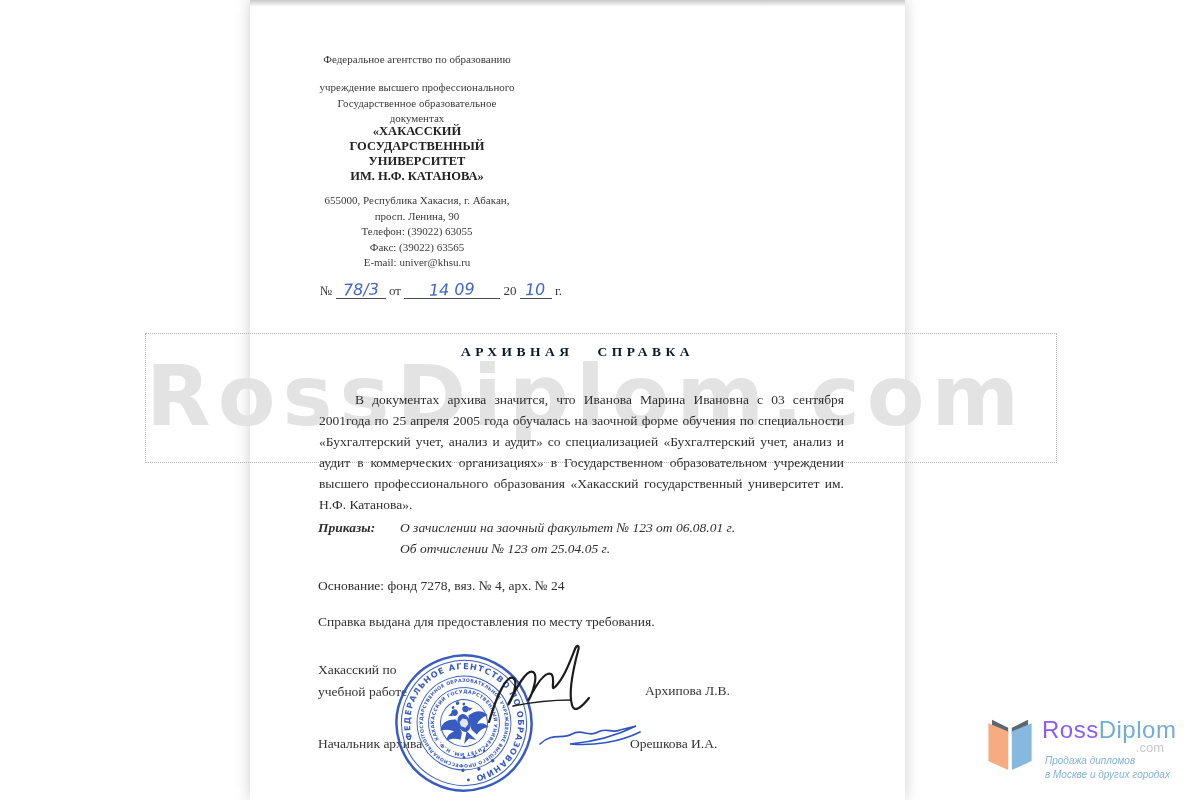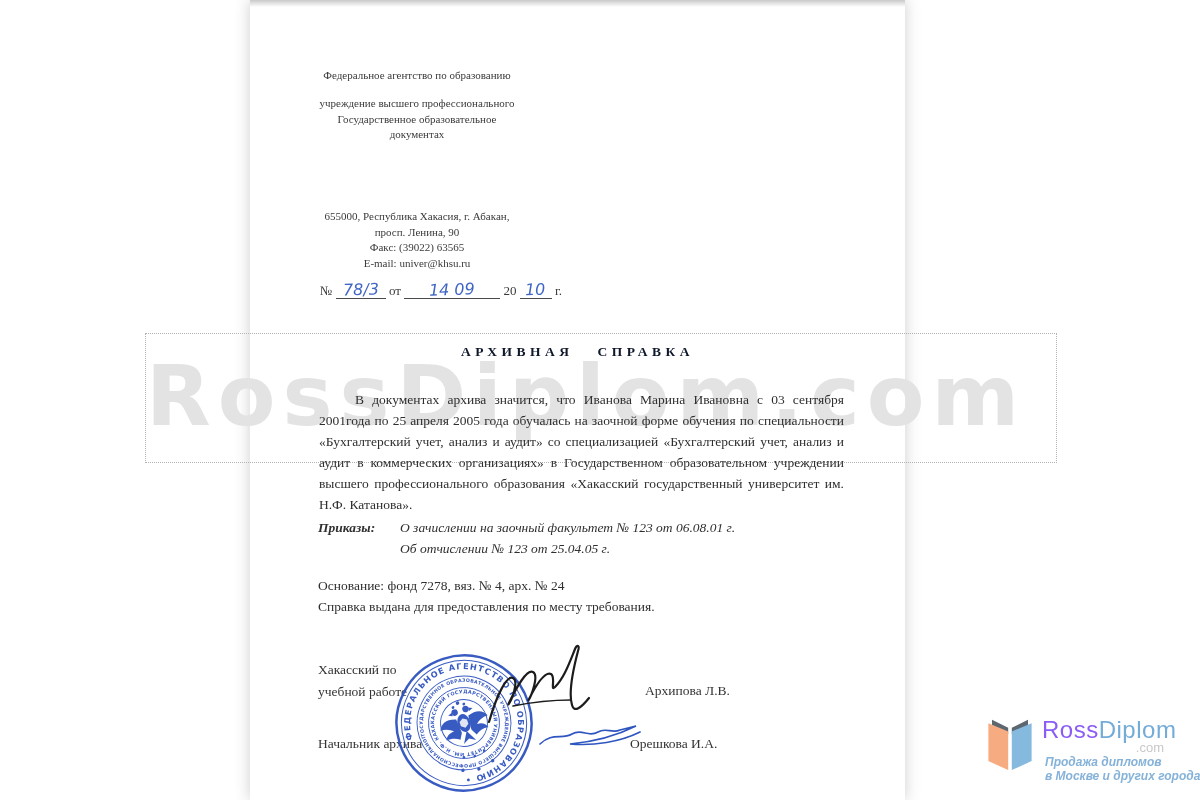--- a/index.html
+++ b/index.html
@@ -18,53 +18,53 @@
           justify-content:flex-start;pointer-events:none;}
   .wm-text{font-family:"DejaVu Sans",sans-serif;font-weight:bold;
            font-size:84px;letter-spacing:7px;color:#e3e3e3;white-space:nowrap;
            transform:translateY(-2px);}
 
   
   .content{position:absolute;left:250px;top:0;width:655px;height:800px;z-index:3;}
   .abs{position:absolute;}
 
   .lh-col{left:17px;width:300px;text-align:center;}
-  .lh-small{font-size:11px;line-height:15.5px;color:#3a3a3a;margin-top:16px;}
+  .lh-small{font-size:11px;line-height:15.5px;color:#3a3a3a;}
   .lh-bold{font-size:12.5px;line-height:15px;font-weight:bold;color:#222;}
 
   .ref-line{left:70px;top:281px;font-size:13px;color:#3a3a3a;white-space:nowrap;}
   .hand{font-family:"DejaVu Sans",sans-serif;font-style:italic;color:#3f66c4;
         font-size:16px;display:inline-block;transform:rotate(-2deg) translateY(-1px);}
   .rule{display:inline-block;border-bottom:1px solid #4a4a4a;text-align:center;
         height:17px;vertical-align:bottom;}
 
   .doc-title{left:0;top:344px;width:655px;text-align:center;font-weight:bold;
              font-size:13.5px;letter-spacing:4.5px;word-spacing:16px;color:#0f172a;}
 
   .body-col{left:68px;top:388px;width:527px;font-size:13.5px;line-height:21px;}
   .para{text-align:justify;text-indent:36px;margin:1px;}
   .orders{display:flex;margin-top:2px;font-style:italic;}
   .orders-label{width:82px;font-weight:bold;flex:none;}
   .basis{margin-top:16px;}
-  .issued{}
+  .issued{margin-top:15px;}
 
   .sig-text{font-size:13.5px;color:#333;}
 
   
   .stamp{left:143px;top:652px;width:142px;height:142px;opacity:.93;}
   .sig-black{left:233px;top:642px;}
   .sig-blue{left:286px;top:720px;}
 
   
   .logo{position:absolute;left:983px;top:706px;width:200px;height:88px;z-index:4;
         font-family:"Liberation Sans",sans-serif;}
   .logo-name{position:absolute;left:59px;top:10px;font-size:24px;letter-spacing:.5px;white-space:nowrap;}
   .logo-com{position:absolute;left:59px;top:34px;width:122px;text-align:right;
             font-size:13px;color:#c8c8c8;}
-  .logo-tag{position:absolute;left:62px;font-size:12px;font-style:italic;color:#85b2d8;white-space:nowrap;font-weight:bold;}
+  .logo-tag{position:absolute;left:62px;font-size:10px;font-style:italic;color:#85b2d8;white-space:nowrap;}
 </style>
 </head>
 <body>
 
 <div id="stage">
 
   <div class="sheet">
     <div class="sheet-top-edge"></div>
   </div>
 
@@ -75,24 +75,31 @@
   <div class="content">
 
     <div class="abs lh-col lh-small" style="top:52px;">Федеральное агентство по образованию</div>
 
     <div class="abs lh-col lh-small" style="top:80px;">
       <div>учреждение высшего профессионального</div>
       <div>Государственное образовательное</div>
       <div>документах</div>
     </div>
 
+    <div class="abs lh-col lh-bold" style="top:124px;">
+      <div>«ХАКАССКИЙ</div>
+      <div>ГОСУДАРСТВЕННЫЙ</div>
+      <div>УНИВЕРСИТЕТ</div>
+      <div>ИМ. Н.Ф. КАТАНОВА»</div>
+    </div>
 
     <div class="abs lh-col lh-small" style="top:193px;">
       <div>655000, Республика Хакасия, г. Абакан,</div>
       <div>просп. Ленина, 90</div>
+      <div>Телефон: (39022) 63055</div>
       <div>Факс: (39022) 63565</div>
       <div>E-mail: univer@khsu.ru</div>
     </div>
 
     <div class="abs ref-line">
       <span>№</span>
       <span class="rule" style="width:50px;"><span class="hand">78/3</span></span>
       <span>от</span>
       <span class="rule" style="width:96px;"><span class="hand">14 09</span></span>
       <span>20</span>

